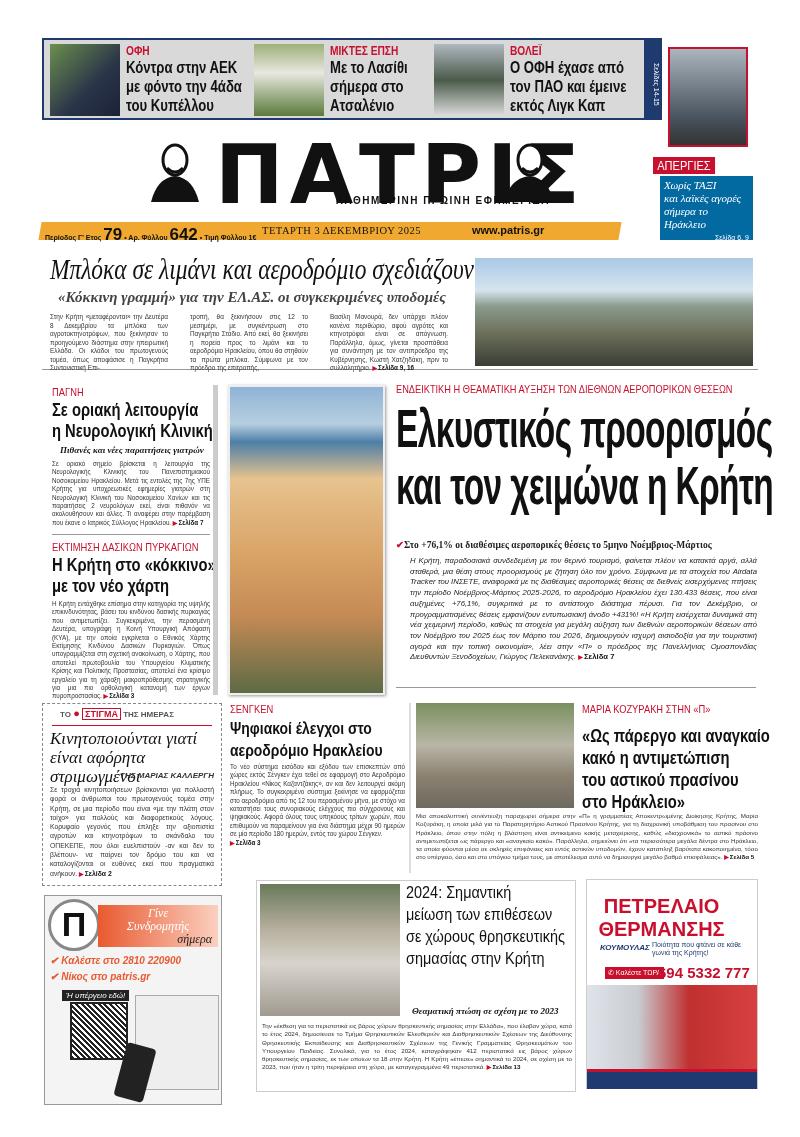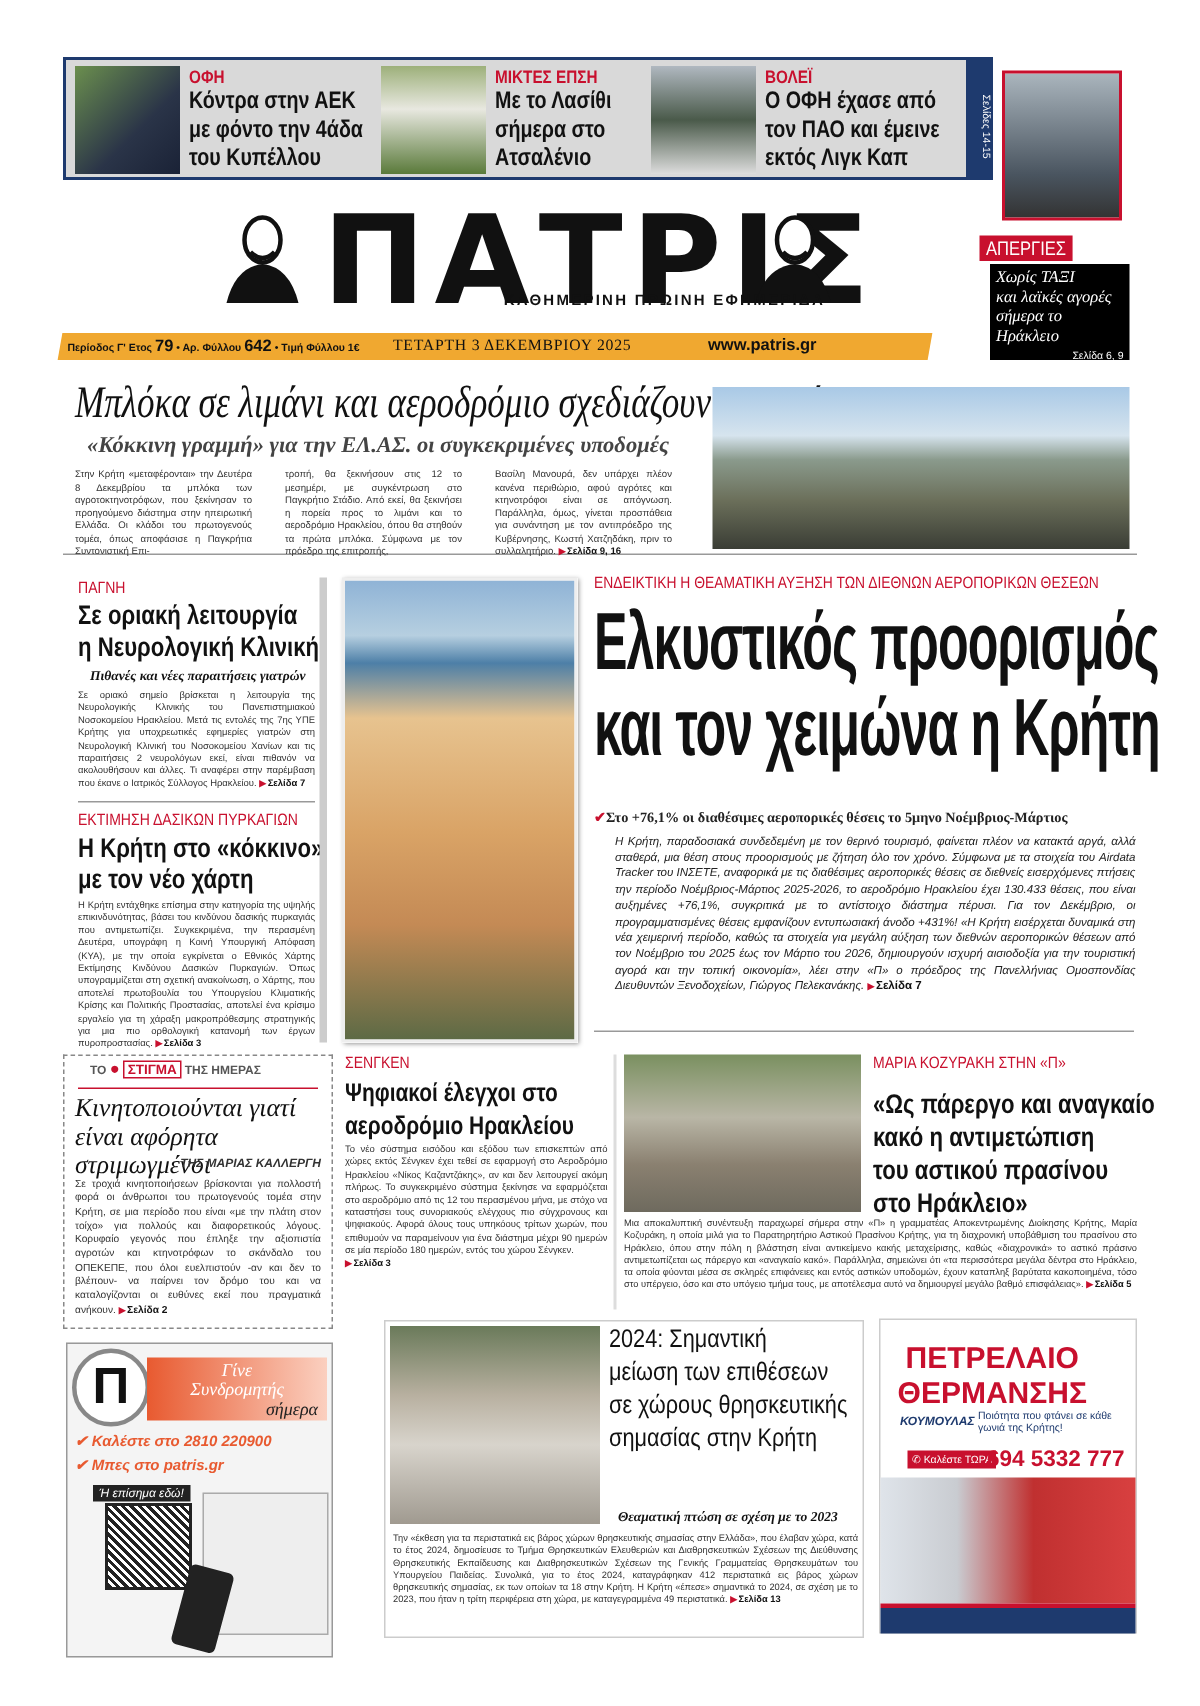--- a/index.html
+++ b/index.html
@@ -13,28 +13,28 @@
 .teaser .cat{position:absolute;left:76px;top:0;font-size:12px;color:#c8102e;font-weight:bold;transform:scaleX(.85);transform-origin:left}
 .teaser .title{position:absolute;left:76px;top:14px;width:110px;font-size:16px;line-height:19px;font-weight:bold;transform:scaleX(.82);transform-origin:left;white-space:nowrap}
 #pages-strip{position:absolute;right:0;top:0;width:16px;height:78px;background:#1e3a6e;color:#fff;font-size:7px;writing-mode:vertical-rl;text-align:center;padding-top:10px}
 
 
 #masthead-title{left:215px;top:130px;width:360px;font-size:82px;font-weight:900;letter-spacing:6px;text-align:center;font-family:"DejaVu Sans",sans-serif;line-height:90px}
 #masthead-sub{left:240px;top:195px;width:310px;text-align:right;font-size:10px;font-weight:bold;letter-spacing:1.5px}
 .portrait{width:60px;height:62px}
 #info-bar{left:40px;top:222px;width:580px;height:18px;background:#f0a830;transform:skewX(-10deg)}
 #info-left{left:45px;top:225px;font-size:7px;font-weight:bold}
-#info-left b{font-size:11px}
+#info-left b{font-size:17px}
 #info-date{left:262px;top:225px;font-size:10.5px;font-family:"Liberation Serif",serif;letter-spacing:.5px}
 #info-web{left:472px;top:224px;font-size:11px;font-weight:bold}
 
 
 #strike-photo{left:668px;top:47px;width:80px;height:100px;border:2px solid #c8102e;background:linear-gradient(180deg,#aab5bd,#4a5560 70%,#333)}
 #strike-tag{left:653px;top:157px;background:#c8102e;color:#fff;font-size:13px;padding:1px 5px;transform:scaleX(.85);transform-origin:left}
-#strike-box{left:660px;top:176px;width:93px;height:64px;background:#000000;color:#fff;font-style:italic;font-size:11px;line-height:13px;padding:3px 4px;font-family:"Liberation Serif",serif}
+#strike-box{left:660px;top:176px;width:93px;height:64px;background:#0369a1;color:#fff;font-style:italic;font-size:11px;line-height:13px;padding:3px 4px;font-family:"Liberation Serif",serif}
 #strike-box .pg{display:block;text-align:right;font-size:7px;font-style:normal;font-family:"Liberation Sans",sans-serif}
 
 
 #lead-box{left:42px;top:250px;width:716px;height:120px;border-bottom:1px solid #999}
 #lead-headline{left:50px;top:252px;font-size:30px;font-style:italic;font-family:"Liberation Serif",serif;transform:scaleX(.78);transform-origin:left;white-space:nowrap;font-weight:normal}
 #lead-sub{left:58px;top:289px;font-size:15px;font-style:italic;font-weight:bold;color:#444;font-family:"Liberation Serif",serif;white-space:nowrap}
 .lead-col{top:313px;width:118px;font-size:6.4px;line-height:8.5px;color:#333;text-align:justify}
 #lead-photo{left:475px;top:258px;width:278px;height:108px;background:linear-gradient(180deg,#a9c9e6 0%,#d6e4ee 30%,#8a9a8c 45%,#6b6f5a 70%,#3a3d35 100%)}
 
 
@@ -231,22 +231,22 @@
 <div id="koz-body" class="abs"><span>Μια αποκαλυπτική συνέντευξη παραχωρεί σήμερα στην «Π» η γραμματέας Αποκεντρωμένης Διοίκησης Κρήτης, Μαρία Κοζυράκη, η οποία μιλά για το Παρατηρητήριο Αστικού Πρασίνου Κρήτης, για τη διαχρονική υποβάθμιση του πρασίνου στο Ηράκλειο, όπου στην πόλη η βλάστηση είναι αντικείμενο κακής μεταχείρισης, καθώς «διαχρονικά» το αστικό πράσινο αντιμετωπίζεται ως πάρεργο και «αναγκαίο κακό». Παράλληλα, σημειώνει ότι «τα περισσότερα μεγάλα δέντρα στο Ηράκλειο, τα οποία φύονται μέσα σε σκληρές επιφάνειες και εντός αστικών υποδομών, έχουν καταπληξ βαρύτατα κακοποιημένα, τόσο στο υπέργειο, όσο και στο υπόγειο τμήμα τους, με αποτέλεσμα αυτό να δημιουργεί μεγάλο βαθμό επισφάλειας».</span> <span class="pg-ref">Σελίδα 5</span></div>
 
 <div id="sub-ad" class="abs"></div>
 <div id="sub-logo" class="abs">Π</div>
 <div id="sub-banner" class="abs">
   <div>Γίνε</div>
     <div>Συνδρομητής</div>
     <span class="s">σήμερα</span>
 </div>
 <div class="abs sub-line" style="top:955px">✔ Καλέστε στο 2810 220900</div>
-<div class="abs sub-line" style="top:971px">✔ Μπες στο patris.gr</div>
-<div id="scan-tag" class="abs">Ή επίσημα εδώ!</div>
+<div class="abs sub-line" style="top:971px">✔ Νίκος στο patris.gr</div>
+<div id="scan-tag" class="abs">Ή υπέργειο εδώ!</div>
 <div id="qr" class="abs"></div>
 <div id="paper-thumb" class="abs"></div>
 <div id="phone" class="abs"></div>
 
 <div id="rel-box" class="abs"></div>
 <div id="rel-photo" class="abs"></div>
 <div id="rel-head" class="abs">
   <div>2024: Σημαντική</div>
     <div>μείωση των επιθέσεων</div>
     <div>σε χώρους θρησκευτικής</div>

